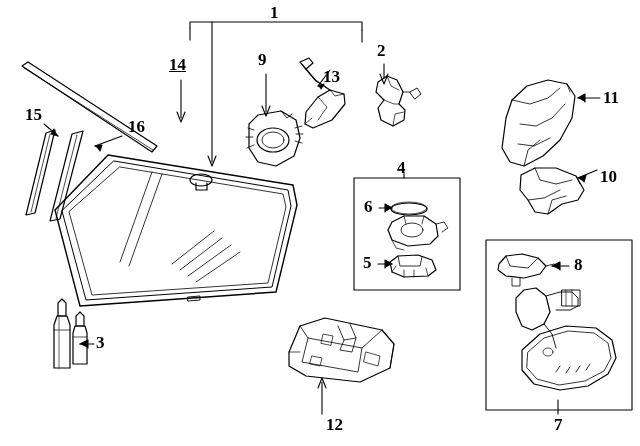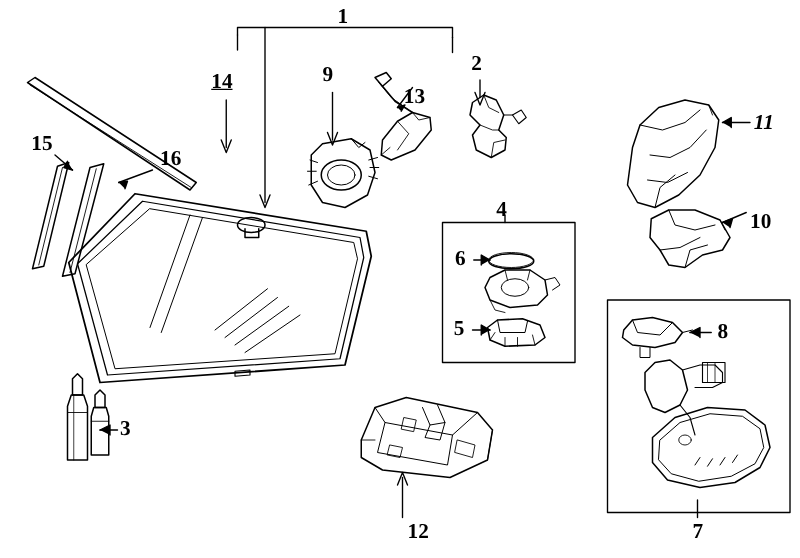--- a/index.html
+++ b/index.html
@@ -245,20 +245,20 @@
   <div class="callout" style="left:270px; top:4px;">1</div>
   <div class="callout" style="left:377px; top:42px;">2</div>
   <div class="callout" style="left:96px;  top:334px;">3</div>
   <div class="callout" style="left:397px; top:159px;">4</div>
   <div class="callout" style="left:363px; top:254px;">5</div>
   <div class="callout" style="left:364px; top:198px;">6</div>
   <div class="callout" style="left:554px; top:416px;">7</div>
   <div class="callout" style="left:574px; top:256px;">8</div>
   <div class="callout" style="left:258px; top:51px;">9</div>
   <div class="callout" style="left:600px; top:168px;">10</div>
-  <div class="callout" style="left:603px; top:89px;font-style:italic;">11</div>
+  <div class="callout" style="left:603px; top:89px;">11</div>
   <div class="callout" style="left:326px; top:416px;">12</div>
   <div class="callout" style="left:323px; top:48px;margin-top:20px;">13</div>
   <div class="callout" style="left:169px; top:56px;text-decoration:underline;">14</div>
   <div class="callout" style="left:25px;  top:106px;text-align:right;">15</div>
   <div class="callout" style="left:128px; top:118px;">16</div>
 
 </div>
 
 </body></html>

